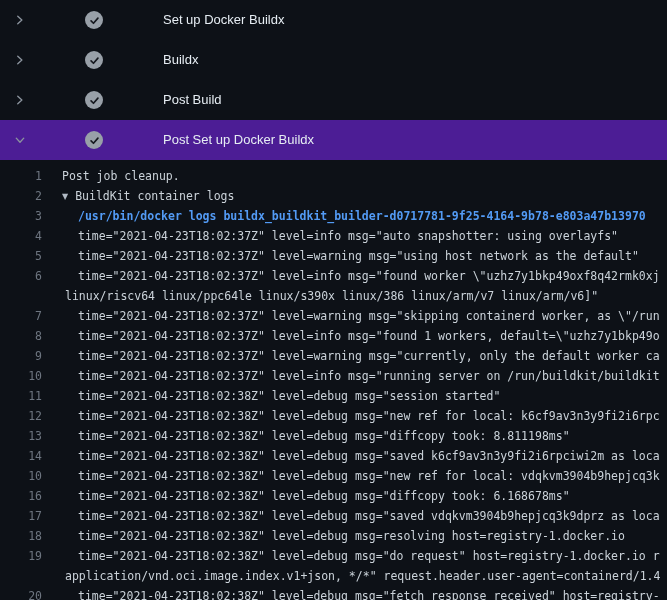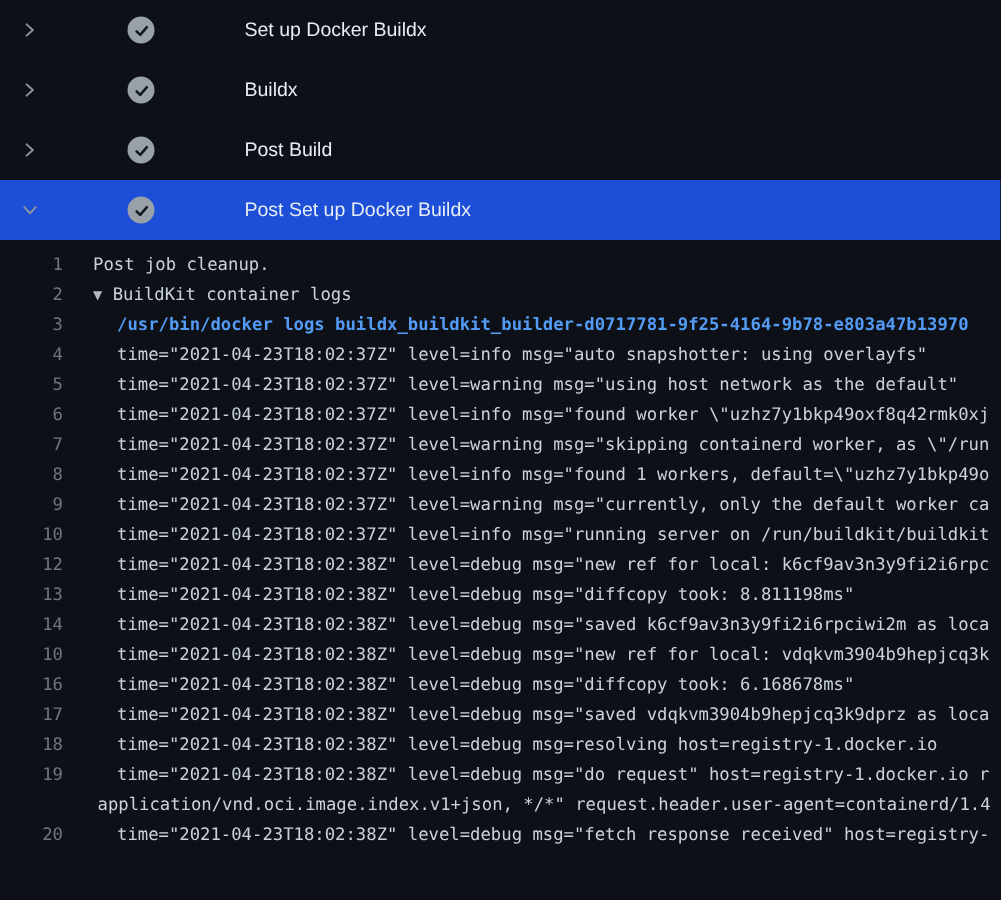--- a/index.html
+++ b/index.html
@@ -8,21 +8,21 @@
     background:#0d1117;
     font-family:"Liberation Sans",sans-serif;
     -webkit-font-smoothing:antialiased;
   }
   
   .steps{width:100%;}
   .step{
     display:flex;align-items:center;height:40px;
     padding-left:12px;box-sizing:border-box;cursor:pointer;gap:48px;
   }
-  .step.expanded{background:#1d4ed8;}
+  .step.expanded{background:#4c1d95;}
   .chev{width:16px;height:16px;display:flex;align-items:center;justify-content:center;flex:0 0 16px;}
   .chev svg{display:block;}
   .check{
     width:18px;height:18px;border-radius:50%;
     background:#98a0a8;margin-left:9px;flex:0 0 18px;
     display:flex;align-items:center;justify-content:center;
   }
   .lbl{margin-left:12px;color:#e6edf3;font-size:13px;line-height:40px;white-space:nowrap;}
   
   .log{
@@ -129,20 +129,24 @@
   <div class="row">
     <span class="ln">5</span>
     <span class="txt ind1"><span class="body">time="2021-04-23T18:02:37Z" level=warning msg="using host network as the default"</span></span>
   </div>
 
   <div class="row">
     <span class="ln">6</span>
     <span class="txt ind1"><span class="body">time="2021-04-23T18:02:37Z" level=info msg="found worker \"uzhz7y1bkp49oxf8q42rmk0xj</span></span>
   </div>
 
+  <div class="row">
+    <span class="ln"></span>
+    <span class="txt wrapc"><span class="body">linux/riscv64 linux/ppc64le linux/s390x linux/386 linux/arm/v7 linux/arm/v6]"</span></span>
+  </div>
 
   <div class="row">
     <span class="ln">7</span>
     <span class="txt ind1"><span class="body">time="2021-04-23T18:02:37Z" level=warning msg="skipping containerd worker, as \"/run</span></span>
   </div>
 
   <div class="row">
     <span class="ln">8</span>
     <span class="txt ind1"><span class="body">time="2021-04-23T18:02:37Z" level=info msg="found 1 workers, default=\"uzhz7y1bkp49o</span></span>
   </div>
@@ -150,20 +154,24 @@
   <div class="row">
     <span class="ln">9</span>
     <span class="txt ind1"><span class="body">time="2021-04-23T18:02:37Z" level=warning msg="currently, only the default worker ca</span></span>
   </div>
 
   <div class="row">
     <span class="ln">10</span>
     <span class="txt ind1"><span class="body">time="2021-04-23T18:02:37Z" level=info msg="running server on /run/buildkit/buildkit</span></span>
   </div>
 
+  <div class="row">
+    <span class="ln">11</span>
+    <span class="txt ind1"><span class="body">time="2021-04-23T18:02:38Z" level=debug msg="session started"</span></span>
+  </div>
 
   <div class="row">
     <span class="ln">12</span>
     <span class="txt ind1"><span class="body">time="2021-04-23T18:02:38Z" level=debug msg="new ref for local: k6cf9av3n3y9fi2i6rpc</span></span>
   </div>
 
   <div class="row">
     <span class="ln">13</span>
     <span class="txt ind1"><span class="body">time="2021-04-23T18:02:38Z" level=debug msg="diffcopy took: 8.811198ms"</span></span>
   </div>

